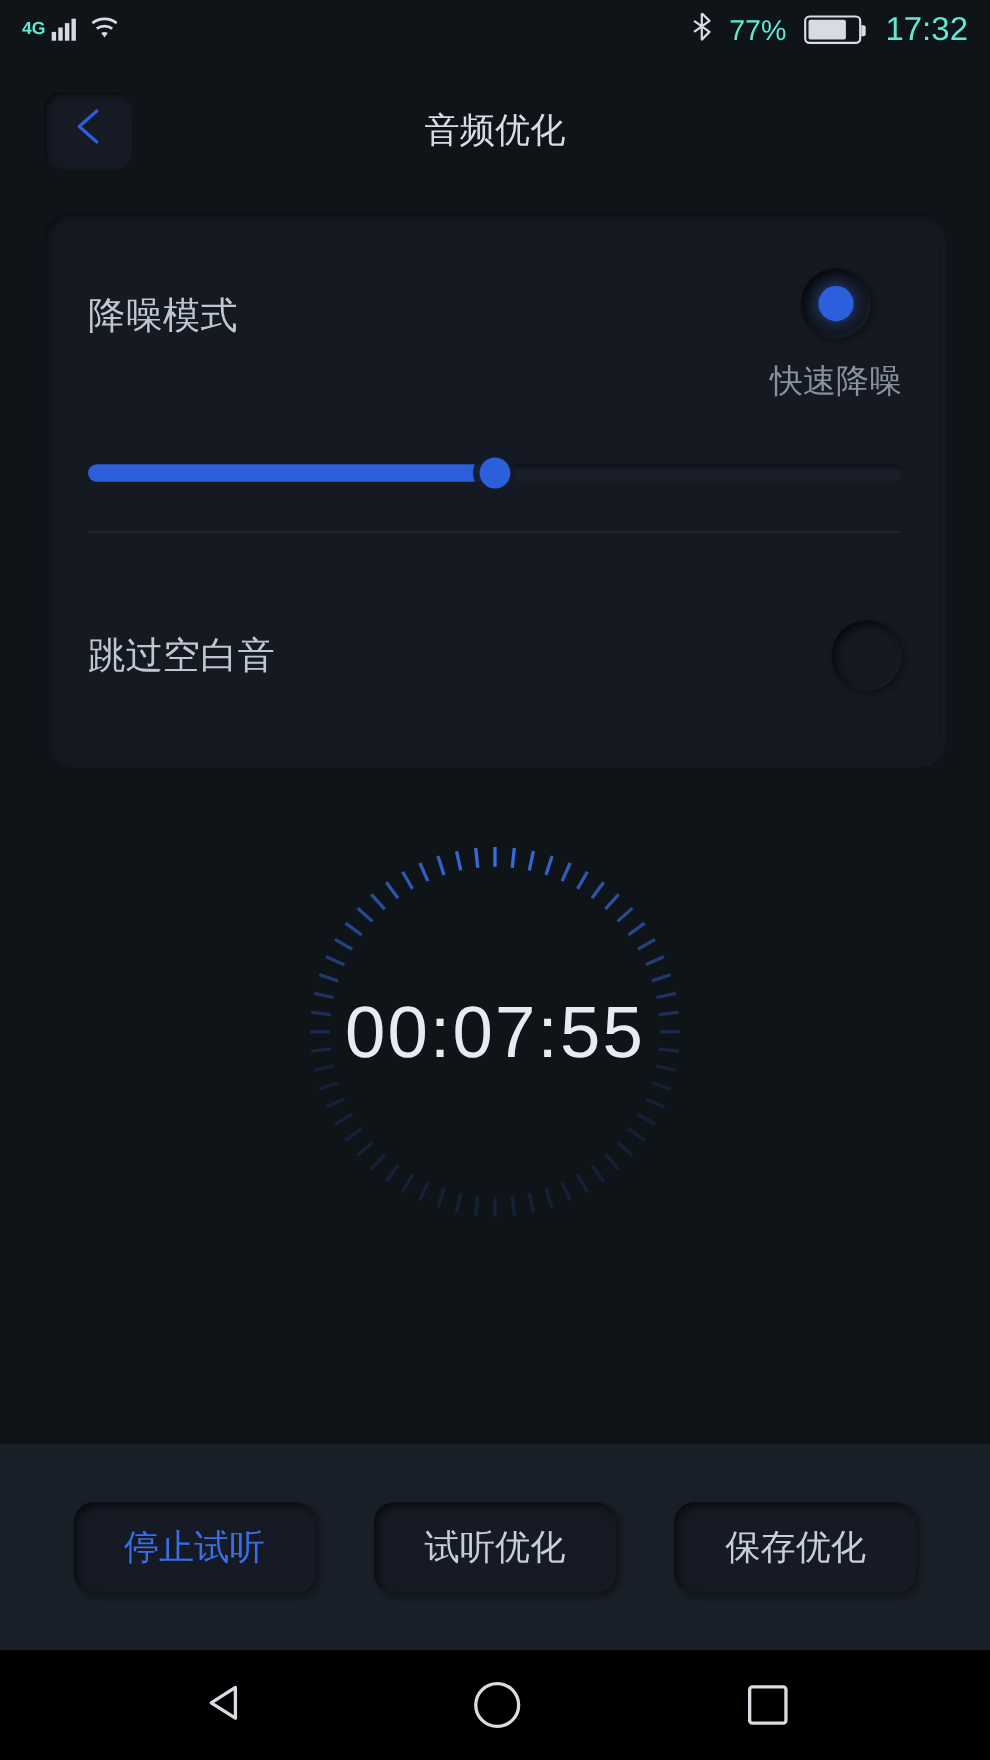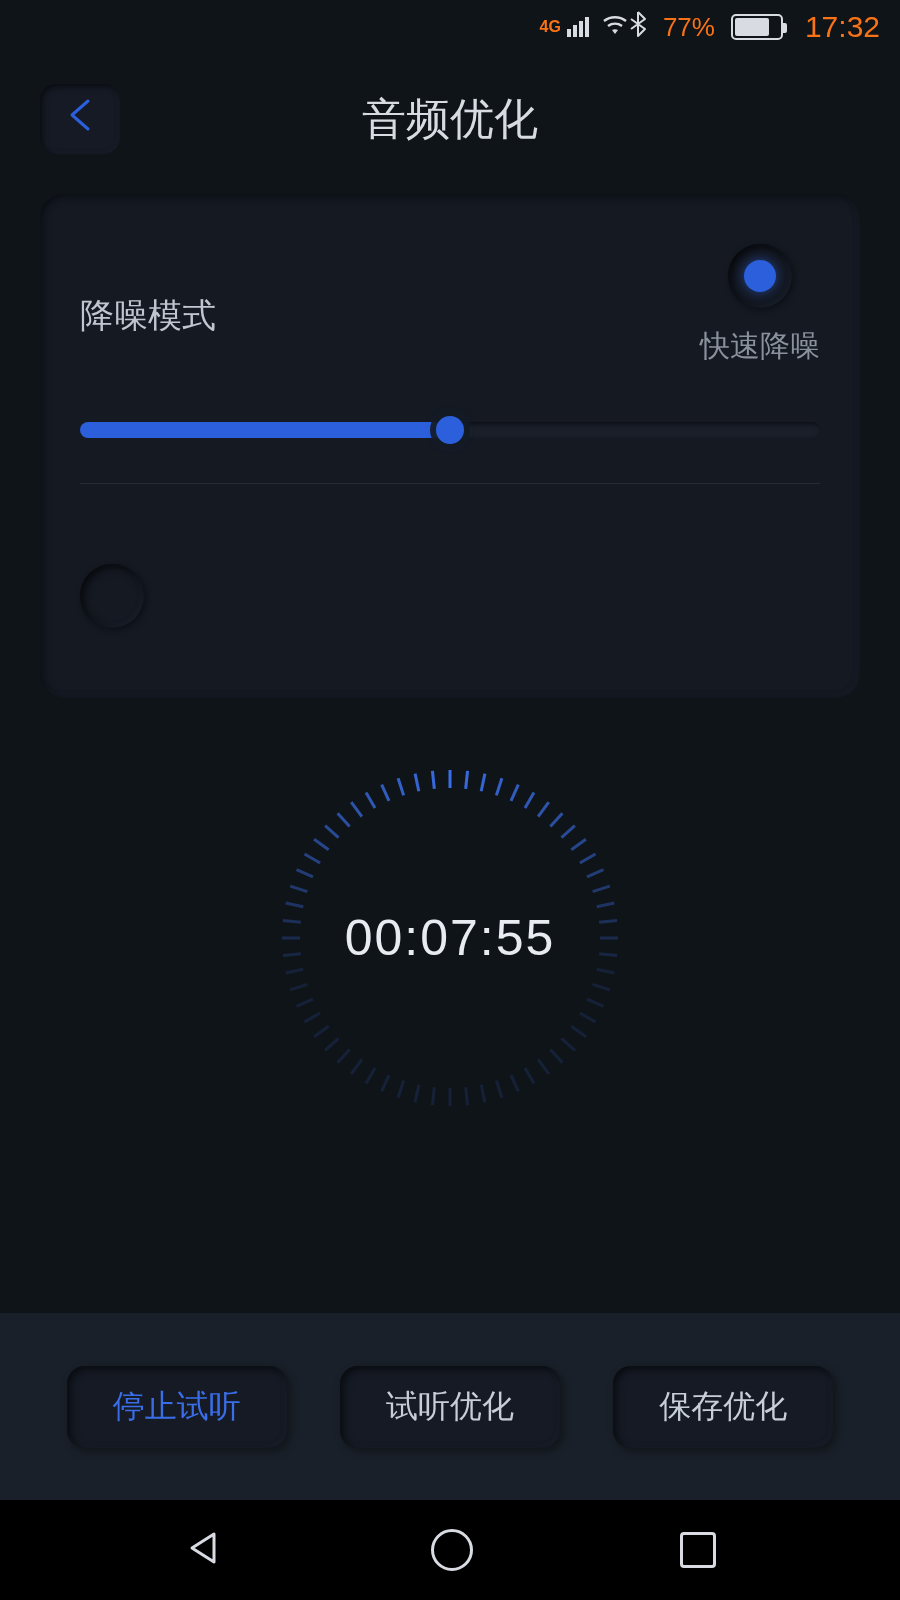--- a/index.html
+++ b/index.html
@@ -13,24 +13,24 @@
       background: #0f1419;
       font-family: -apple-system, "Helvetica Neue", Arial, sans-serif;
       color: #b8bec8;
       overflow: hidden;
     }
     
     .status-bar {
       height: 54px;
       display: flex;
       align-items: center;
-      justify-content: flex-end;
+      justify-content: space-between;
       padding: 0 20px;
       background: #0f1419;
-      color: #f97316;
+      color: #5eead4;
       font-size: 26px;
     }
     .status-left {
       display: flex;
       align-items: center;
       gap: 12px;
     }
     .status-right {
       display: flex;
       align-items: center;
@@ -106,39 +106,39 @@
     }
     .back-arrow {
       color: #2b5fdb;
       font-size: 36px;
       font-weight: 300;
     }
     .page-title {
       position: absolute;
       left: 50%;
       transform: translateX(-50%);
-      font-size: 44px;
+      font-size: 32px;
       color: #d8dce2;
       font-weight: 500;
     }
     
     .settings-card {
       margin: 0 40px;
       border-radius: 24px;
       background: #141922;
       box-shadow: inset 2px 2px 8px rgba(0,0,0,0.5), inset -2px -2px 6px rgba(60,70,90,0.1);
       padding: 50px 40px 70px;
     }
     .row {
       display: flex;
       align-items: center;
     }
     .noise-mode-row {
       justify-content: space-between;
-      align-items: center;
+      align-items: flex-start;
       gap: 48px;
     }
     .row-label {
       font-size: 34px;
       color: #c0c6d0;
       padding-top: 20px;
     }
     .radio-group {
       display: flex;
       gap: 60px;
@@ -227,21 +227,21 @@
     }
     .timer-dial {
       width: 340px;
       height: 340px;
       position: relative;
       display:flex;
       align-items:center;
       justify-content:center;
     }
     .timer-text {
-      font-size: 50px;
+      font-size: 66px;
       color: #e8ecf2;
       font-weight: 400;
       letter-spacing: 2px;
     }
     
     .action-bar {
       position: absolute;
       bottom: 100px;
       left:0;
       right:0;
@@ -354,20 +354,21 @@
   </div>
 
   <div class="slider-wrap">
     <div class="slider-track">
       <div class="slider-fill"></div>
       <div class="slider-thumb"></div>
     </div>
   </div>
 
   <div class="skip-row">
+    <div class="row-label" style="padding-top:0">跳过空白音</div>
     <div class="radio-outer">
       <div class="radio-inner"></div>
     </div>
   </div>
 </div>
 
 <div class="timer-wrap">
   <div class="timer-dial">
     <svg width="340" height="340" viewBox="0 0 340 340" style="position:absolute;top:0;left:0">
       <g id="ticks">

